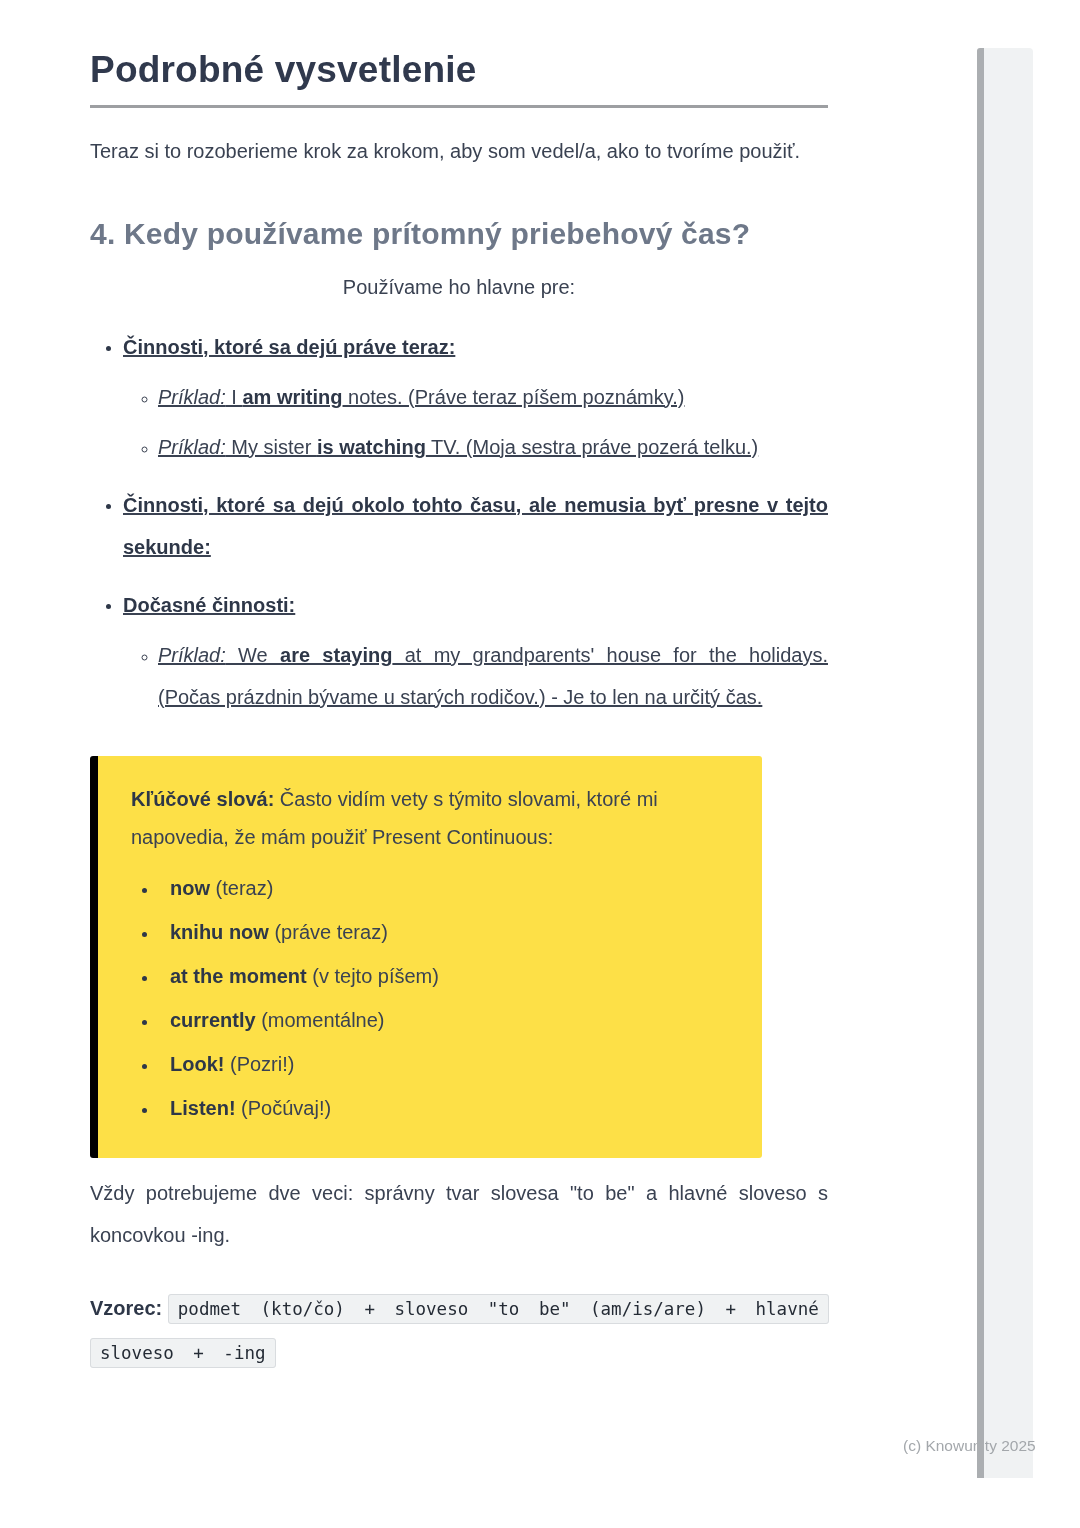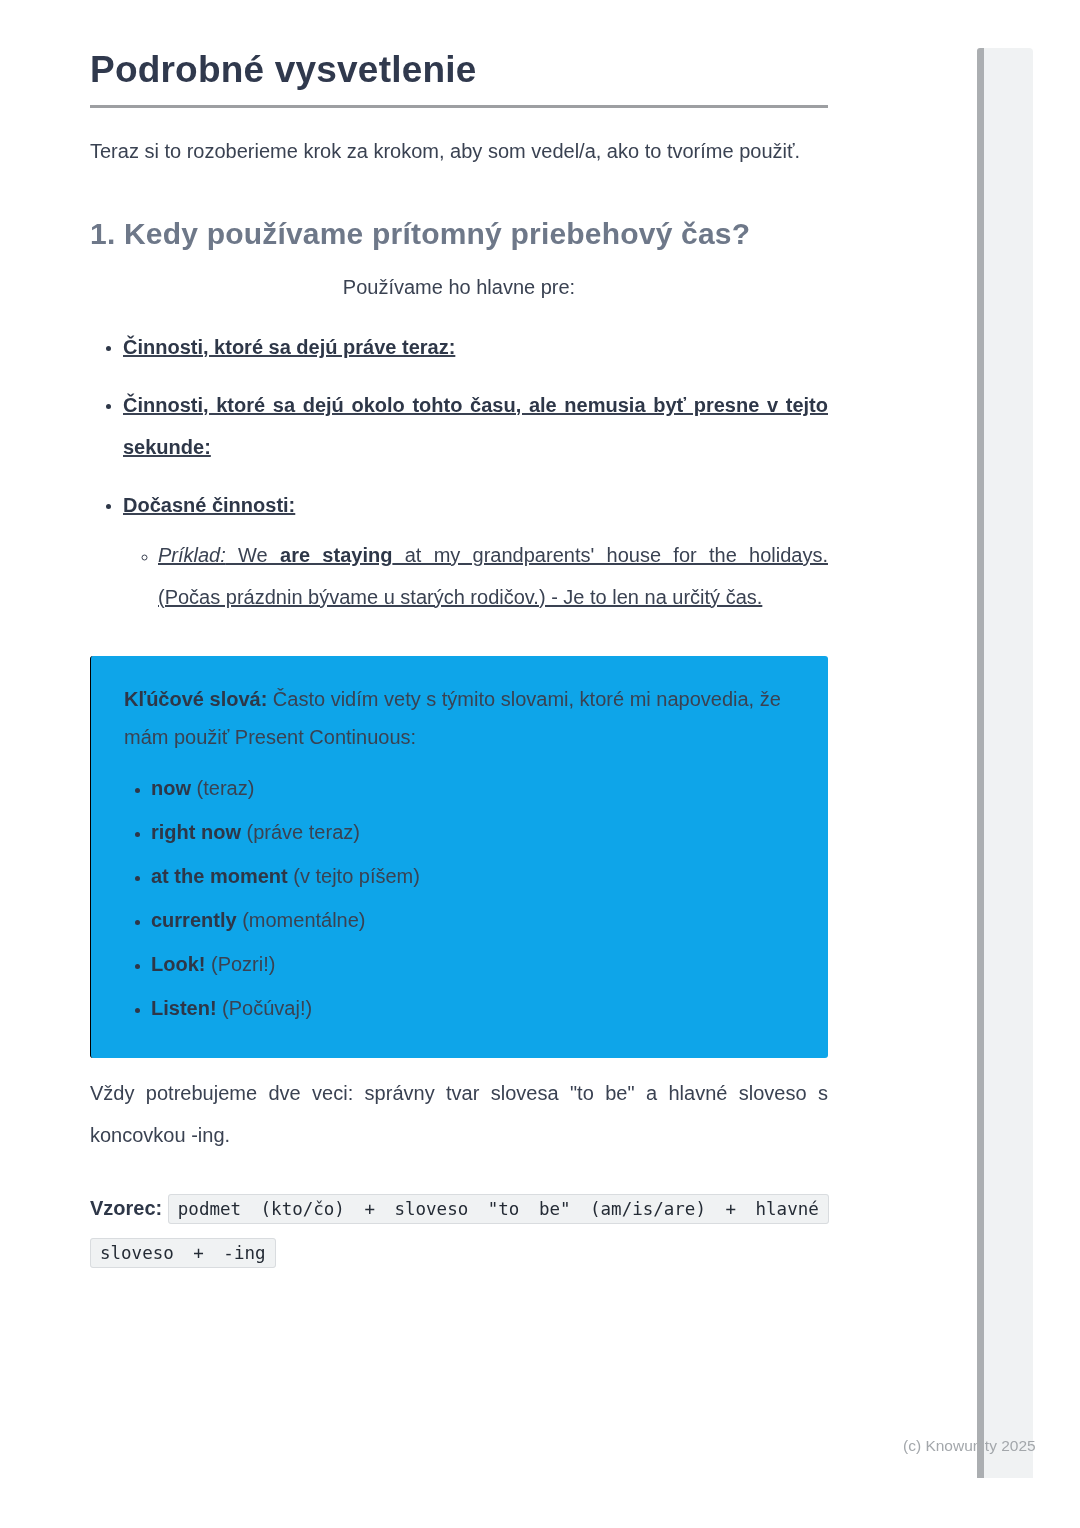--- a/index.html
+++ b/index.html
@@ -18,30 +18,30 @@
   ul.main-list{margin:18px 0 0;padding-left:33px;list-style:disc;text-decoration:underline;}
   ul.main-list>li{margin-top:16px;font-size:20px;line-height:42px;text-align:justify;}
   ul.main-list>li::marker{color:#2e3748;font-size:17px;}
   .li-title{color:#2e3748;font-weight:700;}
   ul.sub-list{list-style:circle;margin:2px 0 0;padding-left:35px;}
   ul.sub-list>li{margin-top:8px;font-weight:400;color:#3a4252;text-align:justify;}
   ul.sub-list>li::marker{color:#3a4252;font-size:16px;}
   .ex-label{font-style:italic;}
   .ex-bold{font-weight:700;color:#2e3748;}
   .callout{
-    margin-top:38px;box-sizing:border-box;width:738px;
-    background:#0ea5e9;border-left:1px solid #000000;border-radius:3px;
+    margin-top:38px;box-sizing:border-box;width:672px;
+    background:#fde047;border-left:8px solid #000000;border-radius:3px;
     padding:24px 40px 30px 33px;
   }
   .callout p.body{line-height:38px;text-align:left;}
   .callout strong{color:#2e3748;}
   ul.callout-list{margin:12px 0 0;padding-left:27px;list-style:disc;}
   ul.callout-list>li{font-size:20px;line-height:40px;margin-top:4px;}
   ul.callout-list>li::marker{color:#2e3748;font-size:16px;}
-  ul.callout-list strong{color:#2e3748;}
+  ul.callout-list strong{color:#2e3748;margin-left:12px;}
   p.formula{margin-top:30px;line-height:44px;text-align:left;}
   p.formula strong{color:#2e3748;}
   code.formula-code{
     font-family:"DejaVu Sans Mono","Liberation Mono",monospace;
     font-size:17.5px;color:#242b35;background:#f0f2f3;border:1px solid #d9dcdf;border-radius:3px;
     padding:4px 9px;word-spacing:9px;line-height:40px;
     -webkit-box-decoration-break:clone;box-decoration-break:clone;
   }
   .strip-fill{position:absolute;left:984px;top:48px;width:49px;height:1430px;background:#f0f2f3;border-top-right-radius:4px;z-index:0;}
   .strip-line{position:absolute;left:977px;top:48px;width:7px;height:1430px;background:#abaeb1;border-top-left-radius:3px;z-index:2;}
@@ -50,43 +50,47 @@
 </head>
 <body>
 
 <div class="content">
 
   <h1 class="page-title">Podrobné vysvetlenie</h1>
   <hr class="title-rule">
 
   <p class="body just intro">Teraz si to rozoberieme krok za krokom, aby som vedel/a, ako to tvoríme použiť.</p>
 
-  <h2 class="section-heading">1. Kedy používame prítomný priebehový čas?</h2>
+  <h2 class="section-heading">4. Kedy používame prítomný priebehový čas?</h2>
   <p class="body lead">Používame ho hlavne pre:</p>
 
   <ul class="main-list">
     <li>
       <span class="li-title">Činnosti, ktoré sa dejú práve teraz:</span>
+      <ul class="sub-list">
+        <li><em class="ex-label">Príklad:</em><span> I </span><span class="ex-bold">am writing</span><span> notes. (Práve teraz píšem poznámky.)</span></li>
+        <li><em class="ex-label">Príklad:</em><span> My sister </span><span class="ex-bold">is watching</span><span> TV. (Moja sestra práve pozerá telku.)</span></li>
+      </ul>
     </li>
     <li>
       <span class="li-title">Činnosti, ktoré sa dejú okolo tohto času, ale nemusia byť presne v tejto sekunde:</span>
     </li>
     <li>
       <span class="li-title">Dočasné činnosti:</span>
       <ul class="sub-list">
         <li><em class="ex-label">Príklad:</em><span> We </span><span class="ex-bold">are staying</span><span> at my grandparents' house for the holidays. (Počas prázdnin bývame u starých rodičov.) - Je to len na určitý čas.</span></li>
       </ul>
     </li>
   </ul>
 
   <div class="callout">
     <p class="body"><strong>Kľúčové slová:</strong><span> Často vidím vety s týmito slovami, ktoré mi napovedia, že mám použiť Present Continuous:</span></p>
     <ul class="callout-list">
       <li><strong>now</strong><span> (teraz)</span></li>
-      <li><strong>right now</strong><span> (práve teraz)</span></li>
+      <li><strong>knihu now</strong><span> (práve teraz)</span></li>
       <li><strong>at the moment</strong><span> (v tejto píšem)</span></li>
       <li><strong>currently</strong><span> (momentálne)</span></li>
       <li><strong>Look!</strong><span> (Pozri!)</span></li>
       <li><strong>Listen!</strong><span> (Počúvaj!)</span></li>
     </ul>
   </div>
 
   <p class="body just lead">Vždy potrebujeme dve veci: správny tvar slovesa "to be" a hlavné sloveso s koncovkou -ing.</p>
 
   <p class="body formula">

